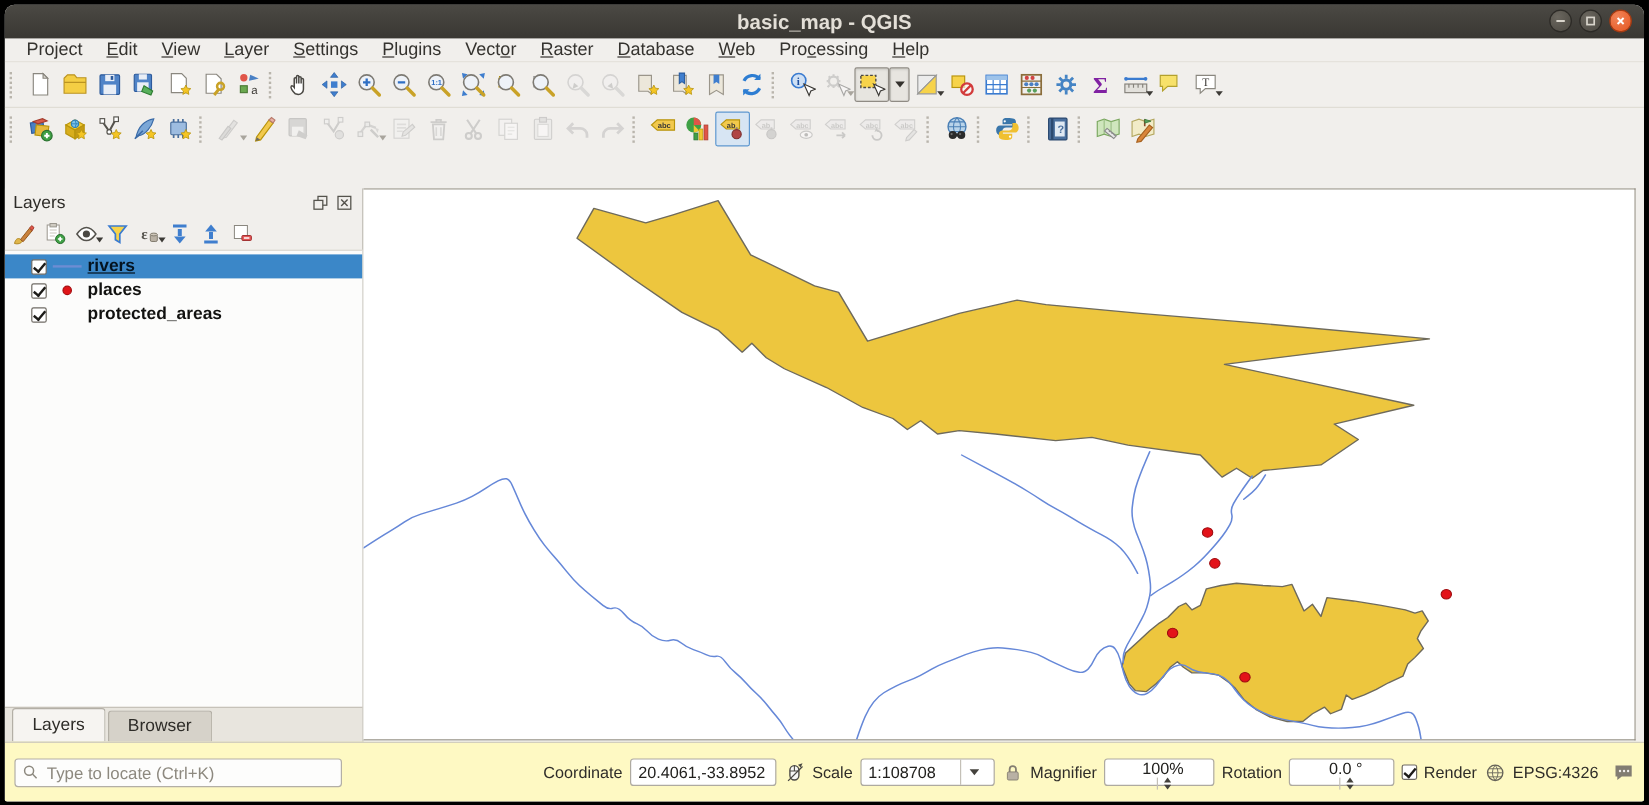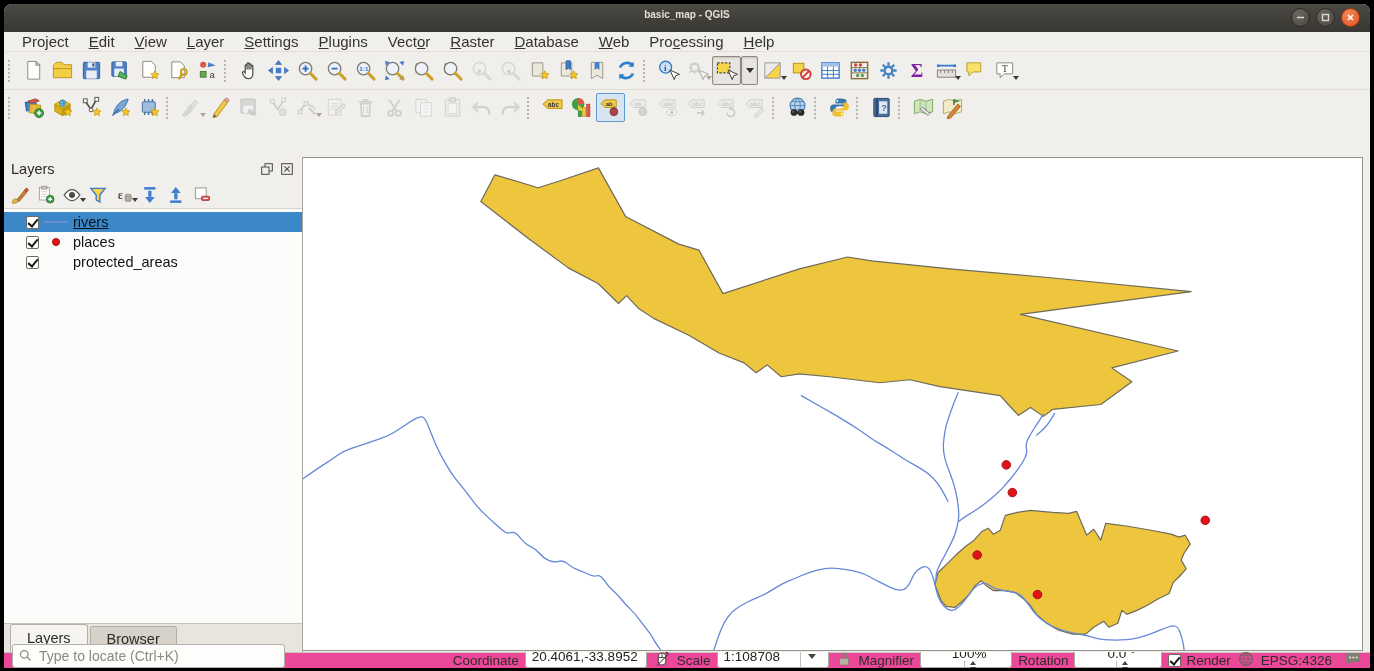--- a/index.html
+++ b/index.html
@@ -7,21 +7,21 @@
     font-family:"Liberation Sans","DejaVu Sans",sans-serif; }
   .screen { position:relative; width:1374px; height:671px; background:#000; }
   .window { position:absolute; left:4px; top:4px; right:4px; bottom:3px;
     background:#f1efec; border-radius:8px 8px 2px 2px; overflow:hidden;
     display:flex; flex-direction:column; }
 
   
   .titlebar { height:28px; background:linear-gradient(#4b4944,#393732);
     position:relative; flex:0 0 auto; }
   .title { position:absolute; left:0; right:0; top:5px; text-align:center;
-    color:#e3dfd7; font-size:10px; font-weight:bold; }
+    color:#e3dfd7; font-size:17px; font-weight:bold; }
   .winbtns { position:absolute; right:10px; top:4px; display:flex; gap:6px; }
   .wbtn { width:19px; height:19px; border-radius:50%;
     background:radial-gradient(circle at 35% 30%, #6b675f, #4a4740);
     border:1px solid #2c2a26; color:#d9d5cc; font-size:11px; line-height:17px;
     text-align:center; cursor:default; }
   .wbtn.close { background:radial-gradient(circle at 35% 30%, #f28458, #e4551f);
     border:1px solid #a33a12; color:#fff; font-weight:bold; }
   .wbtn svg { width:11px; height:11px; margin-top:3px; }
 
   
@@ -76,39 +76,39 @@
   .layer-row.selected { background:#3b87c8; }
   .cb { width:13px; height:13px; background:#fff; border:1px solid #6f6b64;
     border-radius:2px; position:relative; flex:0 0 auto; }
   .cb.checked:after { content:""; position:absolute; left:3px; top:0px;
     width:4px; height:8px; border:solid #1c1b18; border-width:0 2px 2px 0;
     transform:rotate(40deg); }
   .lsym { width:34px; display:flex; justify-content:center; flex:0 0 auto; }
   .lsym-line { width:24px; height:2px; background:#6d8dd3; }
   .lsym-point { width:8px; height:8px; border-radius:50%; background:#e01417;
     border:1px solid #a50d0f; }
-  .layer-label { font-size:14.5px; font-weight:normal; color:#121210; }
+  .layer-label { font-size:14.5px; font-weight:bold; color:#121210; }
   .layer-row.selected .layer-label { color:#04131f; text-decoration:underline; }
 
   .dock-tabs { height:29px; background:#e8e5de; border-top:1px solid #c6c2b9;
     display:flex; align-items:flex-end; padding-left:6px; gap:2px; flex:0 0 auto; }
   .tab { padding:4px 16px 5px; font-size:14.5px; color:#2e2c28;
     border:1px solid #b3afa6; border-bottom:none; border-radius:3px 3px 0 0;
     background:#d6d2c9; margin-bottom:0; }
   .tab.active { background:#f6f4f1; padding:5px 16px 6px; }
 
   .canvas-wrap { flex:1 1 auto; position:relative; background:#f1efec;
     padding:0 7px 0 0; min-width:0; }
   .canvas { position:absolute; left:0; top:0; bottom:1px; right:7px;
     background:#fff; border:1px solid #989489; border-left:none; }
   .canvas svg { width:100%; height:100%; display:block; }
 
   
-  .statusbar { height:16px; background:#ec4899; border-top:1px solid #c9c5bc;
-    display:flex; align-items:flex-end; padding:0 8px; gap:6px; flex:0 0 auto;
+  .statusbar { height:50px; background:#fef9c3; border-top:1px solid #c9c5bc;
+    display:flex; align-items:center; padding:0 8px; gap:6px; flex:0 0 auto;
     font-size:13.5px; color:#2f2d29; }
   .locate { position:relative; width:273px; height:24px; flex:0 0 auto; }
   .locate input { width:100%; height:100%; border:1px solid #b3afa6;
     border-radius:3px; background:#fdfdfc; padding:0 6px 0 26px; font-size:14px;
     color:#3c3a36; font-family:inherit; }
   .locate input::placeholder { color:#8d897f; }
   .locate .mag { position:absolute; left:6px; top:4px; width:15px; height:15px; }
   .sb-sp { flex:1 1 auto; }
   .sb-label { white-space:nowrap; }
   .sb-input { height:23px; border:1px solid #aeaaa1; border-radius:3px;

